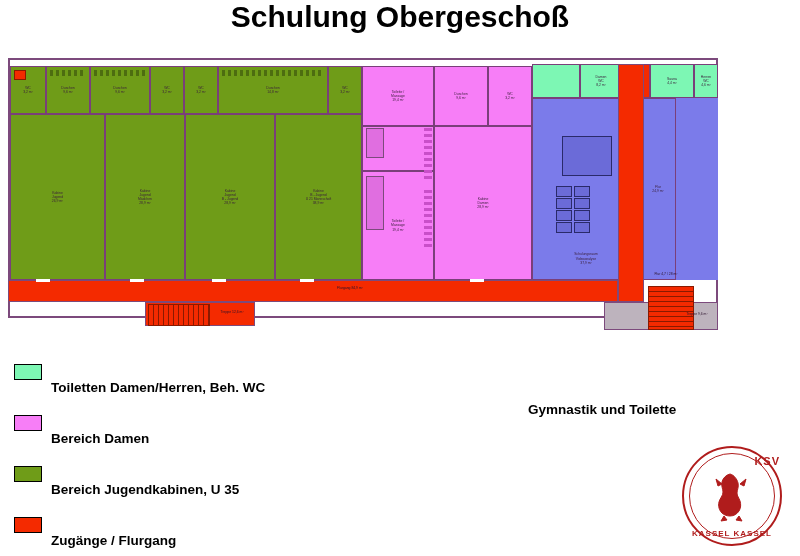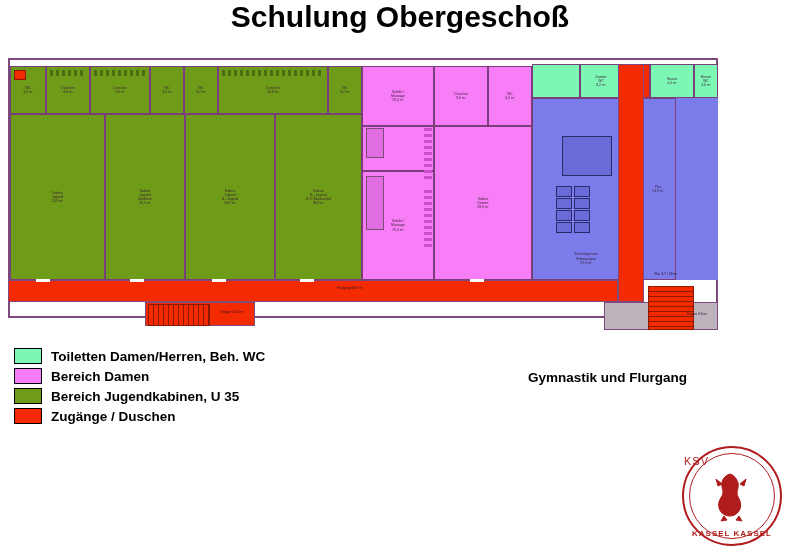--- a/index.html
+++ b/index.html
@@ -2,29 +2,29 @@
 <html><head>
 <meta charset="utf-8">
 <style>
   html,body{margin:0;padding:0;}
   body{width:800px;height:556px;background:#ffffff;font-family:"Liberation Sans",sans-serif;position:relative;overflow:hidden;}
   #plan{position:absolute;left:0;top:0;width:800px;height:556px;}
   .title{position:absolute;left:0;top:0;width:800px;text-align:center;font-size:30px;font-weight:bold;letter-spacing:0px;color:#000;}
   .legend{position:absolute;font-size:13.5px;font-weight:bold;color:#000;}
   .sw{display:inline-block;width:26px;height:14px;border:1px solid #000;vertical-align:middle;margin-right:9px;}
   .lrow{display:flex;align-items:center;margin-bottom:4px;}
-  .ltxt{line-height:15px;}
+  .ltxt{line-height:15px;margin-top:32px;}
   .room{position:absolute;box-sizing:border-box;border:1px solid #7a3f7a;display:flex;align-items:center;justify-content:center;text-align:center;overflow:hidden;}
   .room span{font-size:3.4px;line-height:1.25;color:#3a1f3a;display:block;}
   .rlabel{position:absolute;font-size:3.4px;line-height:1.2;text-align:center;color:#2b122b;}
   .corr{position:absolute;background:#f42a00;box-sizing:border-box;}
   .door{position:absolute;background:#ffffff;}
   .logo{position:absolute;right:18px;bottom:10px;width:96px;height:96px;border-radius:50%;border:2px solid #b01c1c;background:#fff;}
   .logo .inner{position:absolute;left:5px;top:5px;right:5px;bottom:5px;border-radius:50%;border:1px solid #b01c1c;}
-  .logo .txt-top{position:absolute;left:0;top:7px;width:100%;text-align:left;font-size:11px;font-weight:normal;color:#b01c1c;letter-spacing:1px;}
+  .logo .txt-top{position:absolute;left:0;top:7px;width:100%;text-align:right;font-size:11px;font-weight:bold;color:#b01c1c;letter-spacing:1px;}
   .logo .txt-bot{position:absolute;left:0;bottom:6px;width:100%;text-align:center;font-size:8px;font-weight:bold;color:#b01c1c;letter-spacing:1px;}
   .logo .lion{position:absolute;left:50%;top:50%;transform:translate(-50%,-50%);}
 </style>
 </head>
 <body>
 
 <div class="title">Schulung Obergeschoß</div>
 
 <div id="plan">
 
@@ -198,28 +198,28 @@
   <div class="lrow">
     <span class="sw" style="background:#f77ef7;"></span>
     <span class="ltxt">Bereich Damen</span>
   </div>
   <div class="lrow">
     <span class="sw" style="background:#6f9c18;"></span>
     <span class="ltxt">Bereich Jugendkabinen, U 35</span>
   </div>
   <div class="lrow">
     <span class="sw" style="background:#f42a00;"></span>
-    <span class="ltxt">Zugänge / Duschen</span>
+    <span class="ltxt">Zugänge / Flurgang</span>
   </div>
 </div>
 
 <div class="legend" style="left:493px;top:370px;">
   <div class="lrow">
     <span style="display:inline-block;width:26px;margin-right:9px;"></span>
-    <span class="ltxt">Gymnastik und Flurgang</span>
+    <span class="ltxt">Gymnastik und Toilette</span>
   </div>
 </div>
 
 <div class="logo">
   <div class="inner"></div>
   <div class="txt-top">KSV</div>
   <div class="txt-bot">KASSEL KASSEL</div>
   <svg class="lion" width="44" height="52" viewBox="0 0 44 52">
     <g fill="#b01c1c" stroke="#b01c1c" stroke-width="1">
       <path d="M20 4 c-4 1 -7 4 -8 8 c-1 4 1 7 1 10 c0 4 -3 6 -4 10 c-1 4 0 8 3 11 c2 2 5 3 8 3 c4 0 7 -2 9 -5 c2 -3 2 -7 1 -10 c-1 -3 -3 -5 -3 -8 c0 -3 2 -6 1 -10 c-1 -4 -4 -8 -8 -9 z"></path>

